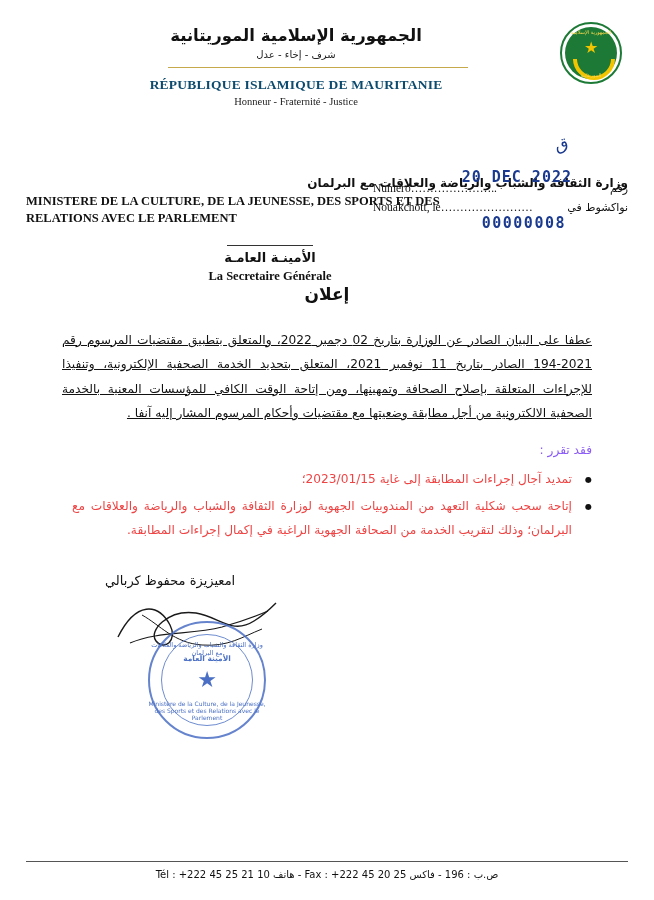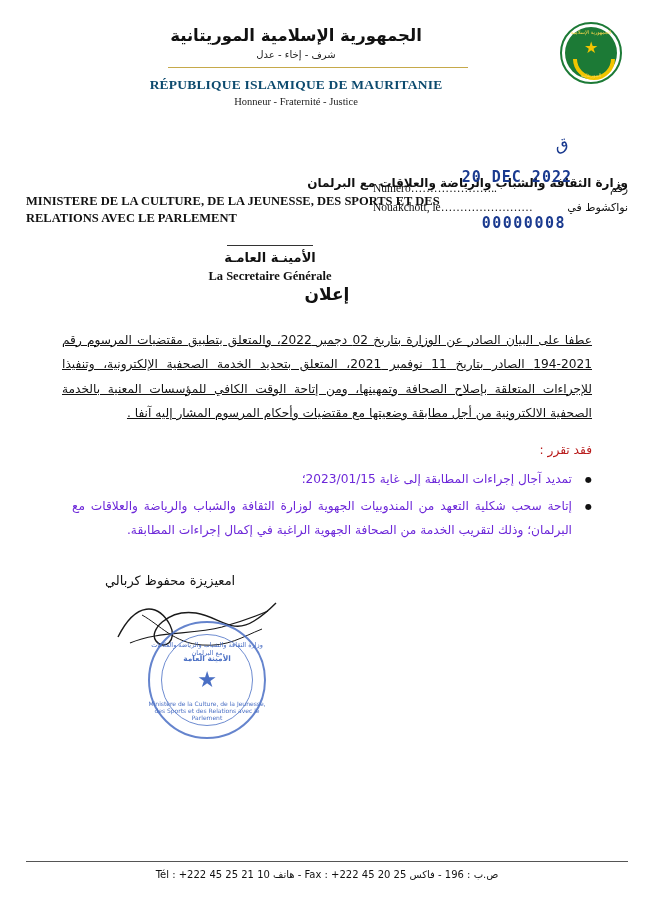--- a/index.html
+++ b/index.html
@@ -257,34 +257,34 @@
     line-height: 2.0;
     color: #111;
     margin: 24px 62px 0 62px;
     text-decoration: underline;
   }
   .decision-lead {
     direction: rtl;
     text-align: right;
     font-family: "DejaVu Sans", sans-serif;
     font-size: 12.2px;
-    color: #b91c1c;
+    color: #8b5cf6;
     margin: 18px 62px 0 62px;
   }
   .bullets {
     direction: rtl;
     margin: 10px 62px 0 72px;
     padding: 0;
     list-style: none;
   }
   .bullets li {
     font-family: "DejaVu Sans", sans-serif;
     font-size: 12.2px;
     line-height: 2.0;
-    color: #6d28d9;
+    color: #ef4444;
     text-align: justify;
     position: relative;
     padding-right: 20px;
     margin-bottom: 2px;
   }
   .bullets li::before {
     content: "\25CF";
     position: absolute;
     right: 0;
     top: 0;

